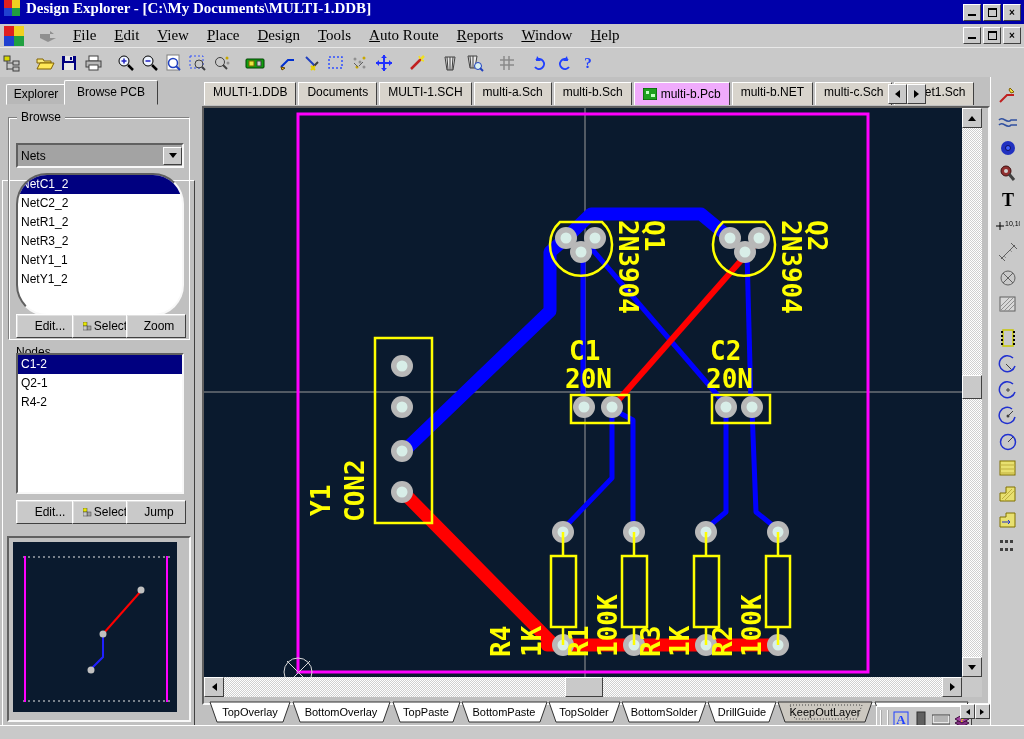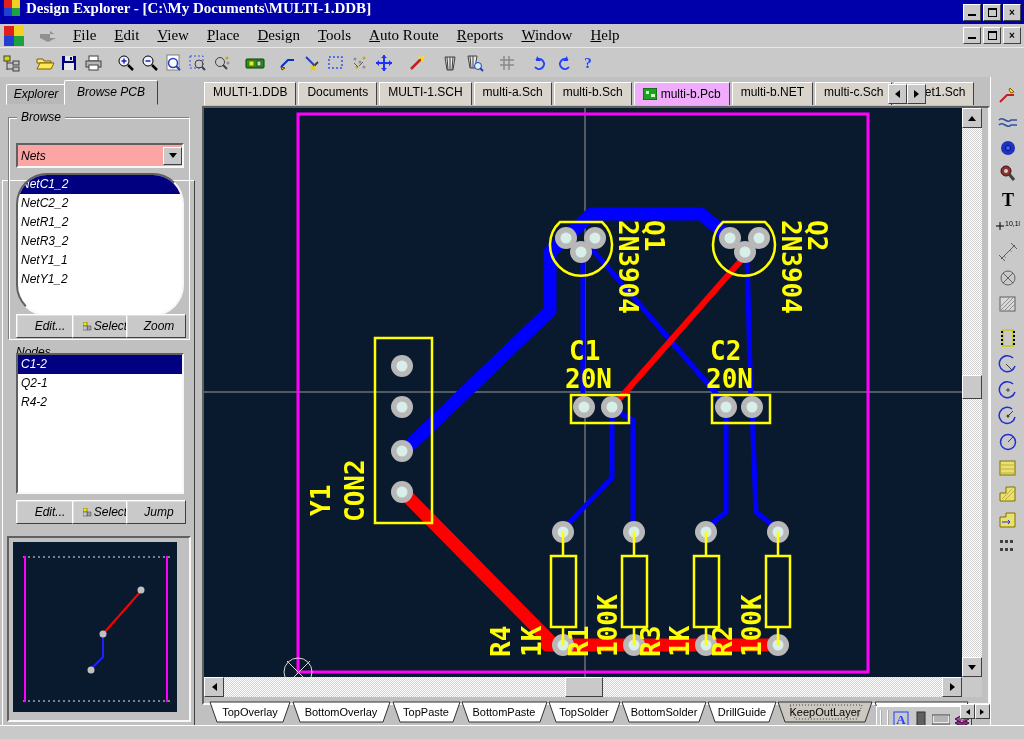--- a/index.html
+++ b/index.html
@@ -25,28 +25,28 @@
   .menuitem{font-family:"Liberation Serif",serif;font-size:15px;color:#000;padding:1px 9px;white-space:nowrap;}
   .detach{width:26px;height:12px;margin-left:14px;}
 
   
   .toolbar{left:0;top:47px;width:1024px;height:30px;background:#c9c9c9;display:flex;align-items:center;border-top:1px solid #e8e8e8;}
   .tbtn{width:24px;height:24px;display:flex;align-items:center;justify-content:center;}
   .tsep{width:9px;height:24px;}
   .tbtn svg{display:block;}
 
   
-  .lpanel{left:0;top:77px;width:198px;height:647px;background:#c0c0c0;font-style:italic;}
+  .lpanel{left:0;top:77px;width:198px;height:647px;background:#c0c0c0;}
   .ptab{position:absolute;font-size:12px;text-align:center;background:#c0c0c0;
         border:1px solid;border-color:#ffffff #404040 #c0c0c0 #ffffff;border-radius:2px 2px 0 0;}
   .panelbody{position:absolute;left:2px;top:103px;width:191px;height:620px;background:#c0c0c0;
         border:1px solid;border-color:#ffffff #404040 #404040 #ffffff;}
   .group{position:absolute;border:1px solid;border-color:#808080 #fff #fff #808080;box-shadow:1px 1px 0 #fff inset;}
   .glabel{position:absolute;top:-8px;left:8px;background:#c0c0c0;padding:0 4px;font-size:12px;}
-  .combo{position:absolute;background:#fca5a5;border:2px solid;border-color:#606060 #f8f8f8 #f8f8f8 #606060;
+  .combo{position:absolute;background:#a3a3a3;border:2px solid;border-color:#606060 #f8f8f8 #f8f8f8 #606060;
          display:flex;align-items:center;}
   .combo .val{flex:1;padding-left:3px;font-size:12px;}
   .combo .drop{width:17px;height:16px;background:#c9c9c9;border:1px solid;border-color:#fff #404040 #404040 #fff;
          display:flex;align-items:center;justify-content:center;}
   .arrow-down{width:0;height:0;border:4px solid transparent;border-top:5px solid #000;margin-top:4px;}
   .arrow-up{width:0;height:0;border:4px solid transparent;border-bottom:5px solid #000;margin-bottom:4px;}
   .arrow-left{width:0;height:0;border:4px solid transparent;border-right:5px solid #000;margin-right:4px;}
   .arrow-right{width:0;height:0;border:4px solid transparent;border-left:5px solid #000;margin-left:4px;}
   .listbox{position:absolute;background:#fff;border:2px solid;border-color:#606060 #f8f8f8 #f8f8f8 #606060;overflow:hidden;}
   .li{height:19px;line-height:19px;padding-left:3px;font-size:12px;color:#000;white-space:nowrap;}

